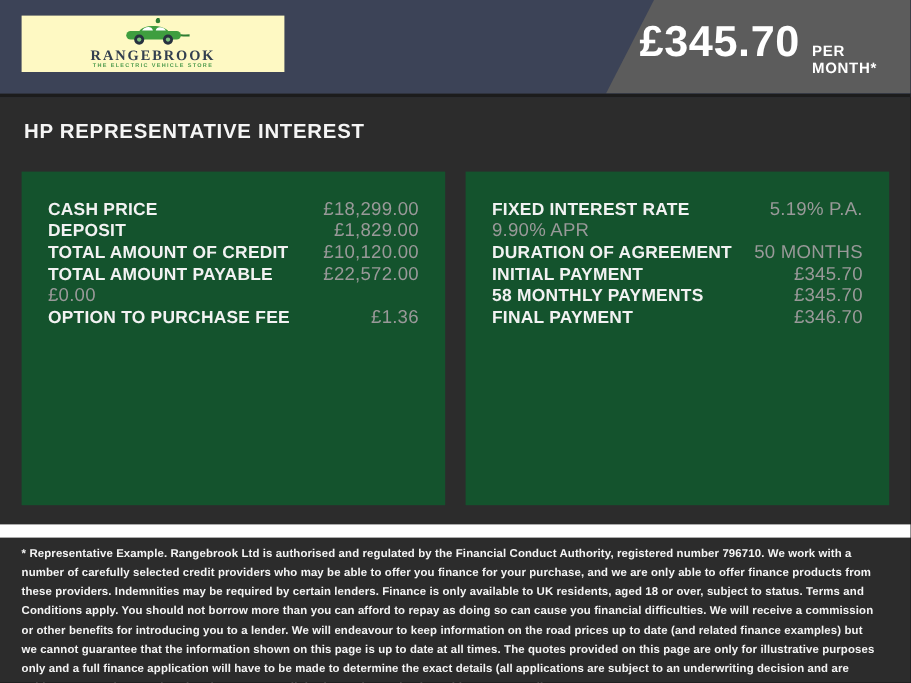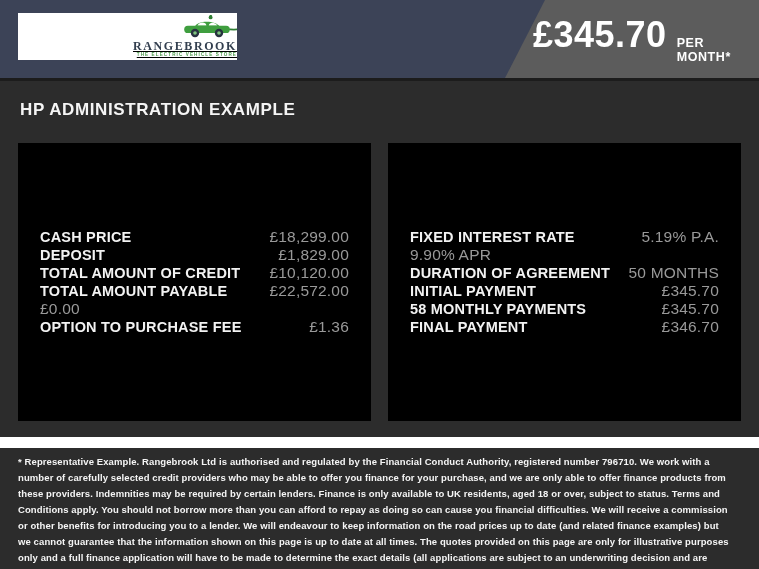--- a/index.html
+++ b/index.html
@@ -20,43 +20,42 @@
     position:absolute;right:0;top:0;height:78px;width:254px;
     background:#5c5c5c;
     clip-path:polygon(40px 0, 100% 0, 100% 100%, 0 100%);
     display:flex;align-items:center;justify-content:center;
   }
   .price-wrap{display:flex;align-items:baseline;gap:10px;padding-left:28px;}
   .price-amount{color:#fff;font-size:36px;font-weight:bold;letter-spacing:0.5px;}
   .price-suffix{color:#fff;font-size:12.5px;font-weight:bold;letter-spacing:0.6px;margin-top:13px;}
   .logo-box{
     position:absolute;left:18px;top:13px;width:219px;height:47px;
-    background:#ffffff;
-    display:flex;flex-direction:column;align-items:flex-end;justify-content:center;
+    background:#fef9c3;
+    display:flex;flex-direction:column;align-items:center;justify-content:center;
     line-height:1;
-    text-decoration:underline;
   }
   .logo-art{width:60px;height:24px;display:block;}
   .brand-name{
     font-family:"Liberation Serif", serif;
     color:#333f4f;font-size:12px;font-weight:bold;letter-spacing:1.6px;margin-top:1px;
   }
   .brand-tagline{
     color:#4c9a4c;font-size:4.6px;font-weight:bold;letter-spacing:1.1px;margin-top:1.5px;
   }
   
   .main-title{
     position:absolute;left:20px;top:100px;
     color:#f5f5f5;font-size:17px;font-weight:bold;letter-spacing:0.6px;
   }
   .panel{
     position:absolute;top:143px;width:353px;height:278px;
-    background:#000000;
+    background:#14532d;
     box-sizing:border-box;
-    display:flex;flex-direction:column;justify-content:center;
+    display:flex;flex-direction:column;justify-content:flex-start;
     padding:23px 22px;
   }
   .panel-left{left:18px;}
   .panel-right{left:388px;}
   .frow{display:flex;justify-content:space-between;align-items:baseline;}
   .frow .lbl{color:#f2f2f2;font-size:14.5px;font-weight:bold;letter-spacing:0.2px;}
   .frow .val{color:#999999;font-size:15.5px;font-weight:normal;letter-spacing:0.2px;text-align:right;}
   
   .divider{
     position:absolute;left:0;top:437px;width:759px;height:11px;background:#ffffff;
@@ -90,21 +89,21 @@
         <circle cx="30" cy="30" r="7" fill="#27313f"></circle>
         <circle cx="30" cy="30" r="3" fill="#7ec27e"></circle>
         <circle cx="70" cy="30" r="7" fill="#27313f"></circle>
         <circle cx="70" cy="30" r="3" fill="#7ec27e"></circle>
       </svg>
       <div class="brand-name">RANGEBROOK</div>
       <div class="brand-tagline">THE ELECTRIC VEHICLE STORE</div>
     </div>
   </div>
 
-  <div class="main-title">HP ADMINISTRATION EXAMPLE</div>
+  <div class="main-title">HP REPRESENTATIVE INTEREST</div>
 
   <div class="panel panel-left">
     <div class="frow">
       <span class="lbl">CASH PRICE</span>
       <span class="val">£18,299.00</span>
     </div>
     <div class="frow">
       <span class="lbl">DEPOSIT</span>
       <span class="val">£1,829.00</span>
     </div>

